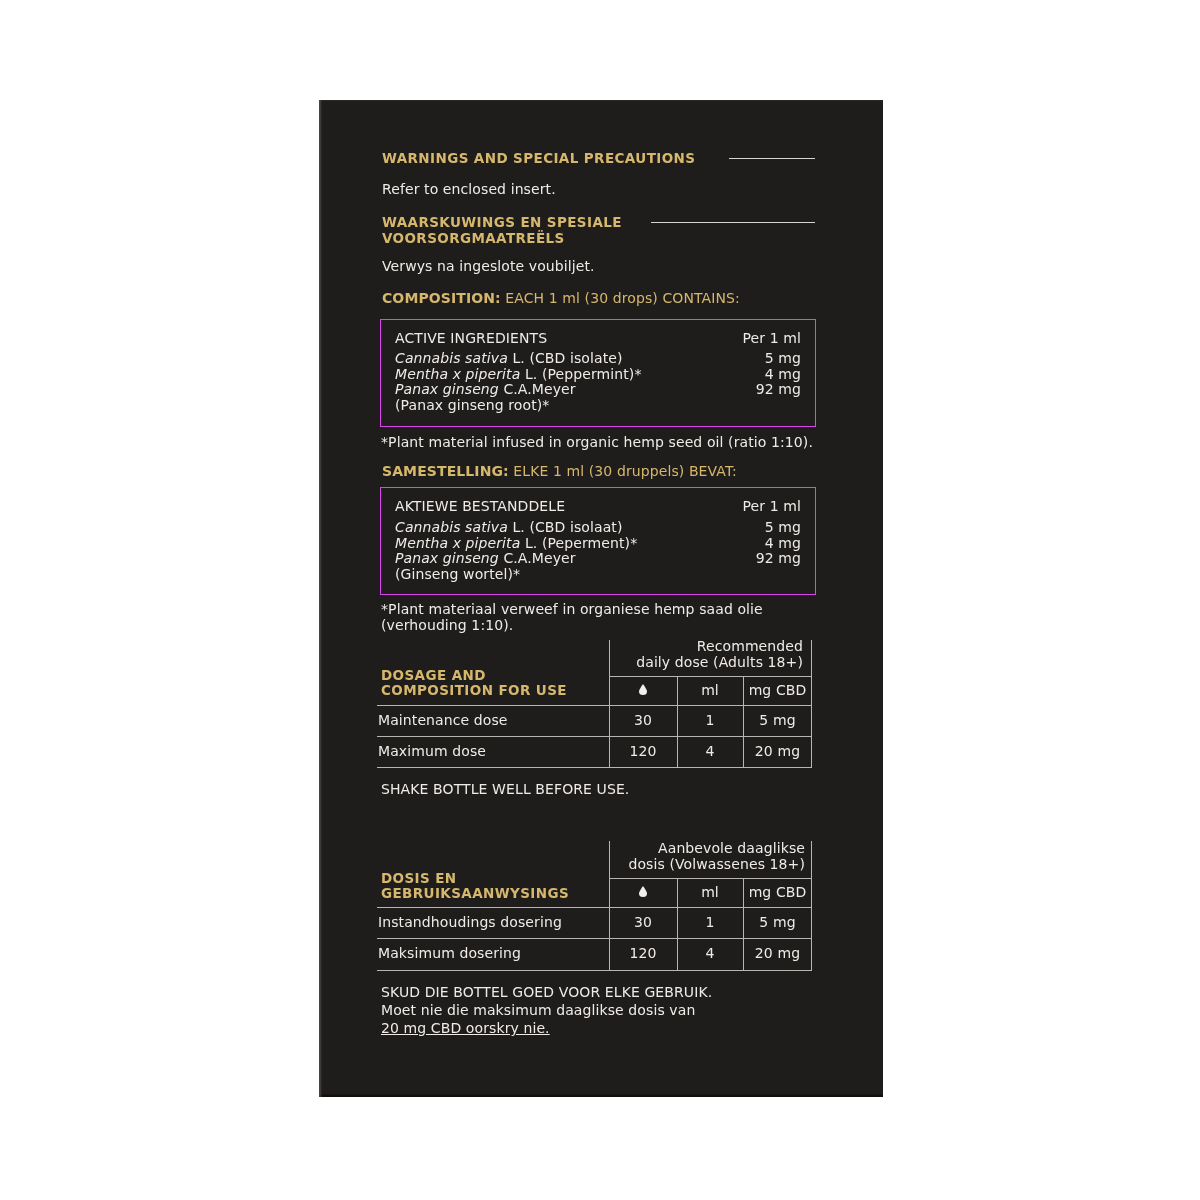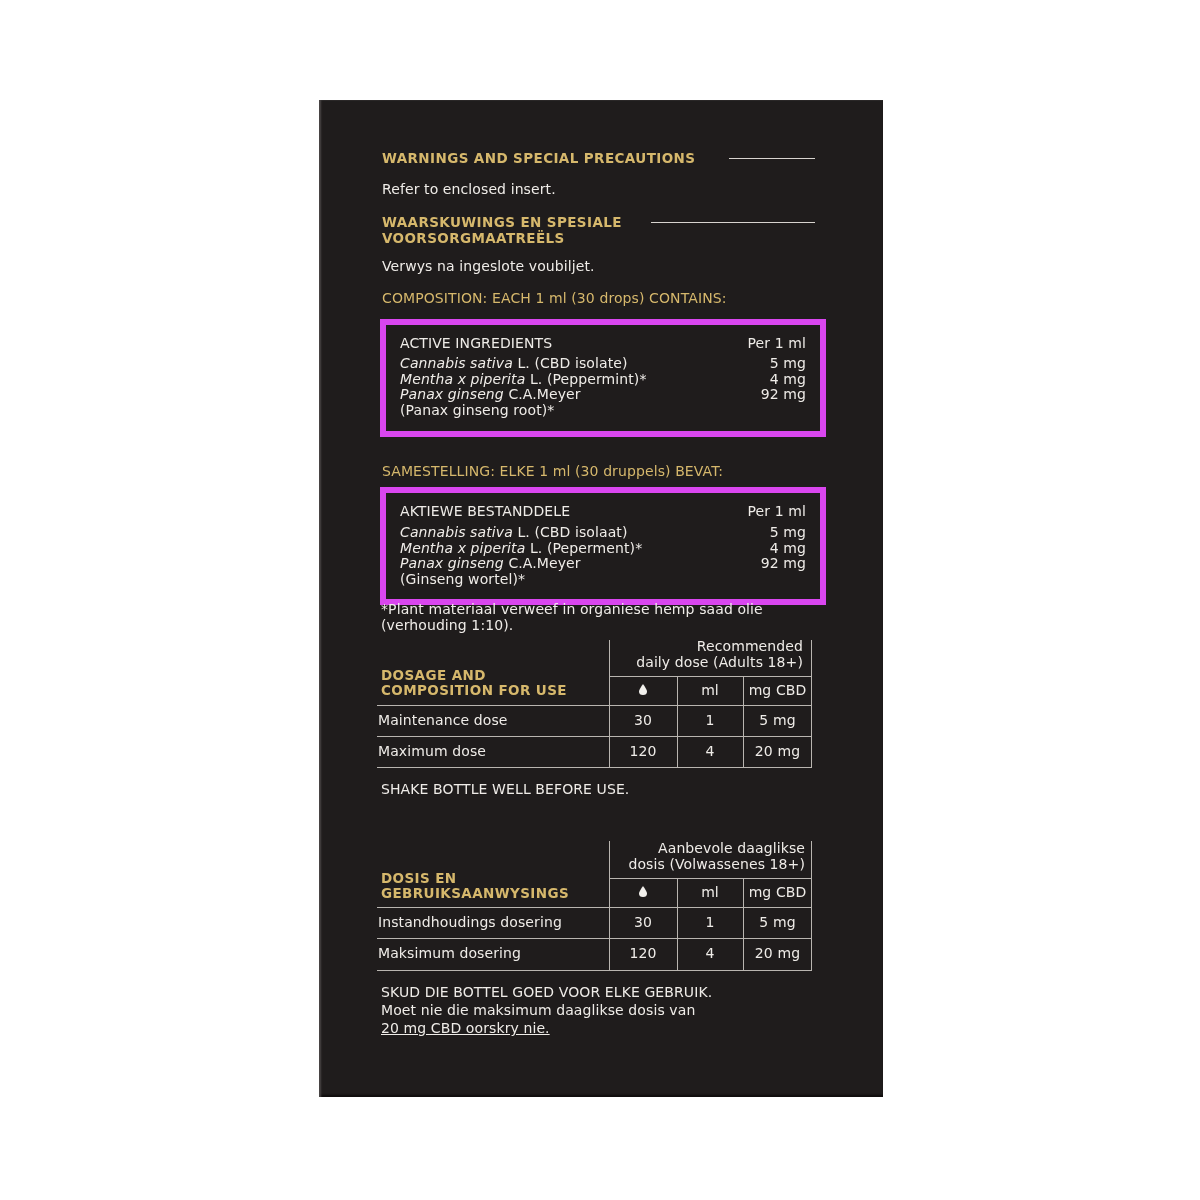--- a/index.html
+++ b/index.html
@@ -12,24 +12,24 @@
     }
     .box {
       position: absolute;
       left: 319px; top: 100px;
       width: 564px; height: 997px;
       background: #1f1c1c;
       box-shadow: inset 3px 0 2px -1px #4a4646, inset 0 -3px 2px -1px #0d0b0b, inset 0 2px 1px -1px #2b2828;
     }
     .txt { position: absolute; color: #efece8; font-size: 14px; line-height: 15px; letter-spacing: 0.1px; white-space: nowrap; }
     .gold { color: #d6b86c; }
-    .b { font-weight: normal; }
+    .b { font-weight: bold; }
     .h { font-weight: bold; font-size: 13.5px; letter-spacing: 0.4px; }
     .rule { position: absolute; height: 1px; background: #d8d4cf; }
-    .frame { position: absolute; border: 6px solid #d946ef; }
+    .frame { position: absolute; border: 1px solid #d946ef; }
     .it { font-style: italic; }
     .r { text-align: right; }
     .c { text-align: center; }
     .vl { position: absolute; width: 1px; background: #b9b5b0; }
     .hl { position: absolute; height: 1px; background: #b9b5b0; }
     .drop { position: absolute; width: 8px; height: 11px; }
   </style>
 </head>
 <body>
 
@@ -54,20 +54,21 @@
     <div class="txt r" style="right:14px; top:31px;">5 mg</div>
 
     <div class="txt" style="left:14px; top:47px;"><span class="it">Mentha x piperita</span><span> L. (Peppermint)*</span></div>
     <div class="txt r" style="right:14px; top:47px;">4 mg</div>
 
     <div class="txt" style="left:14px; top:62px;"><span class="it">Panax ginseng</span><span> C.A.Meyer</span></div>
     <div class="txt r" style="right:14px; top:62px;">92 mg</div>
 
     <div class="txt" style="left:14px; top:78px;">(Panax ginseng root)*</div>
   </div>
+  <div class="txt" style="left:62px; top:335px;">*Plant material infused in organic hemp seed oil (ratio 1:10).</div>
 
   <div class="txt gold" style="left:63px; top:364px;"><span class="b">SAMESTELLING:</span><span> ELKE 1 ml (30 druppels) BEVAT:</span></div>
 
   <div class="frame" style="left:61px; top:387px; width:434px; height:106px;">
     <div class="txt" style="left:14px; top:11px;">AKTIEWE BESTANDDELE</div>
     <div class="txt r" style="right:14px; top:11px;">Per 1 ml</div>
 
     <div class="txt" style="left:14px; top:32px;"><span class="it">Cannabis sativa</span><span> L. (CBD isolaat)</span></div>
     <div class="txt r" style="right:14px; top:32px;">5 mg</div>
 

